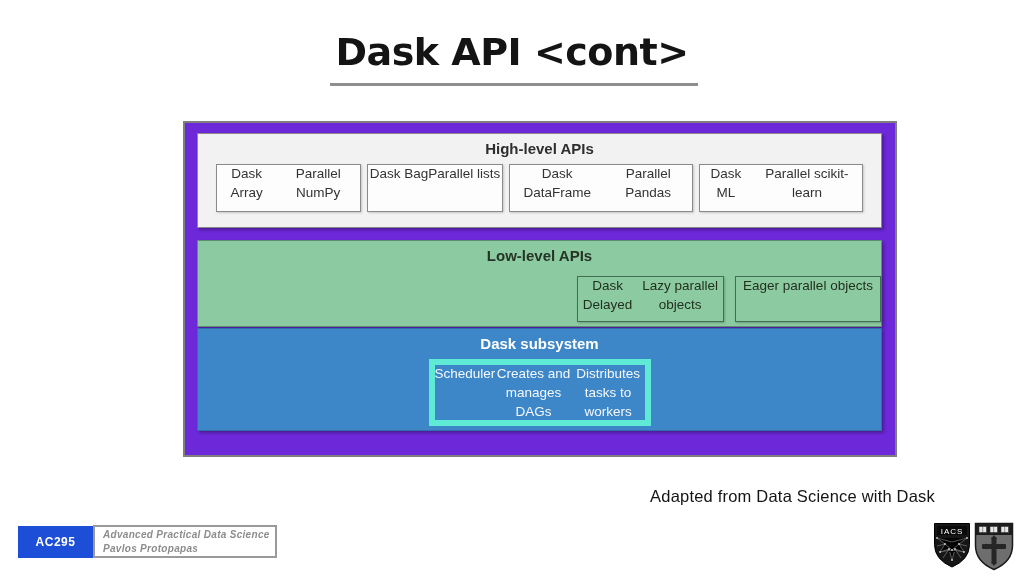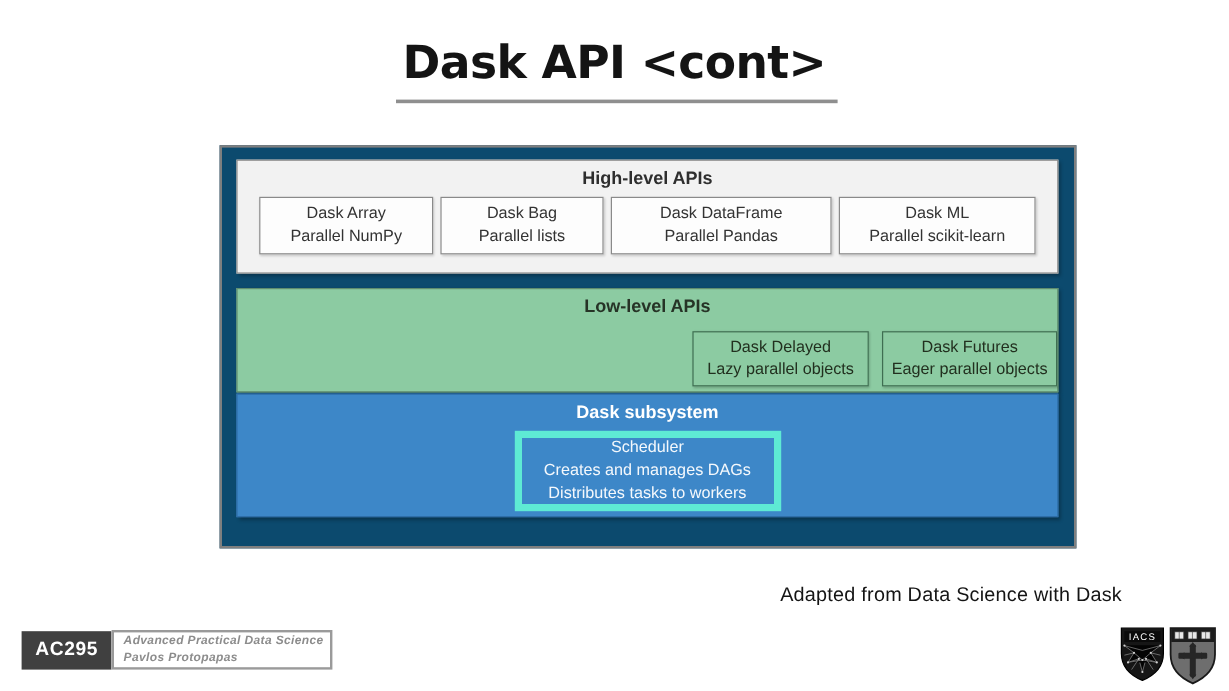--- a/index.html
+++ b/index.html
@@ -16,21 +16,21 @@
     display:inline-block;
     font-size:38px;font-weight:bold;color:#141414;letter-spacing:-0.5px;
     font-family:"DejaVu Sans", sans-serif;
   }
   .title-underline{
     position:absolute;left:330px;top:83px;width:368px;height:3px;background:#8f8f8f;
   }
   
   .diagram{
     position:absolute;left:183px;top:121px;width:714px;height:336px;
-    background:#0c4a6e;border:2px solid #7f7f7f;box-sizing:border-box;
+    background:#6d28d9;border:2px solid #7f7f7f;box-sizing:border-box;
   }
   .section{
     position:absolute;left:12px;width:685px;box-sizing:border-box;
     box-shadow:2px 2px 3px rgba(0,0,0,0.30);
   }
   .section-label{
     text-align:center;font-size:15px;font-weight:600;padding-top:6px;
   }
   .sec-high{
     top:10px;height:95px;background:#f2f2f2;border:1px solid #8a8a8a;
@@ -44,21 +44,21 @@
     top:205px;height:103px;background:#3d87c8;border:1px solid #2f6ea8;
     color:#ffffff;
   }
   .box-row{
     position:absolute;left:0;width:100%;display:flex;box-sizing:border-box;
   }
   .row-high{top:30px;justify-content:space-between;padding:0 18px;}
   .row-low{top:35px;justify-content:flex-end;gap:11px;}
   .row-sub{top:30px;justify-content:center;}
   .api-box{
-    box-sizing:border-box;display:flex;flex-direction:column;justify-content:center;
+    box-sizing:border-box;display:flex;flex-direction:row;justify-content:center;
     text-align:center;font-size:13.5px;line-height:1.4;
   }
   .box-white{
     background:#fdfdfd;border:1px solid #8a8a8a;color:#333333;height:48px;
     box-shadow:1px 1px 2px rgba(0,0,0,0.18);
   }
   .box-green{
     background:#8ccba2;border:1.5px solid #3f6e52;color:#22301f;height:46px;
     box-shadow:1px 1px 2px rgba(0,0,0,0.22);
   }
@@ -68,21 +68,21 @@
   .w1{width:145px}.w2{width:136px}.w3{width:184px}.w4{width:164px}
   .w5{width:147px}.w6{width:146px}
   
   .attribution{
     position:absolute;top:487px;right:89px;
     font-size:16.5px;color:#141414;letter-spacing:0.2px;
   }
   
   .course-badge{
     position:absolute;left:18px;top:526px;width:75px;height:32px;
-    background:#404040;color:#ffffff;font-weight:bold;font-size:16px;
+    background:#1d4ed8;color:#ffffff;font-weight:bold;font-size:12px;
     display:flex;align-items:center;justify-content:center;letter-spacing:0.5px;
   }
   .course-info{
     position:absolute;left:93px;top:525px;width:184px;height:33px;
     background:#ffffff;border:2px solid #9a9a9a;box-sizing:border-box;
     display:flex;flex-direction:column;justify-content:center;
     padding-left:8px;color:#8c8c8c;font-weight:bold;font-size:10px;
     line-height:1.35;letter-spacing:0.3px;font-style:italic;
   }
   .logos{
@@ -123,21 +123,20 @@
   </div>
 
   <div class="section sec-low">
     <div class="section-label">Low-level APIs</div>
     <div class="box-row row-low">
       <div class="api-box box-green w5">
         <span>Dask Delayed</span>
         <span>Lazy parallel objects</span>
       </div>
       <div class="api-box box-green w6">
-        <span>Dask Futures</span>
         <span>Eager parallel objects</span>
       </div>
     </div>
   </div>
 
   <div class="section sec-sub">
     <div class="section-label">Dask subsystem</div>
     <div class="box-row row-sub">
       <div class="api-box box-blue">
         <span>Scheduler</span>

